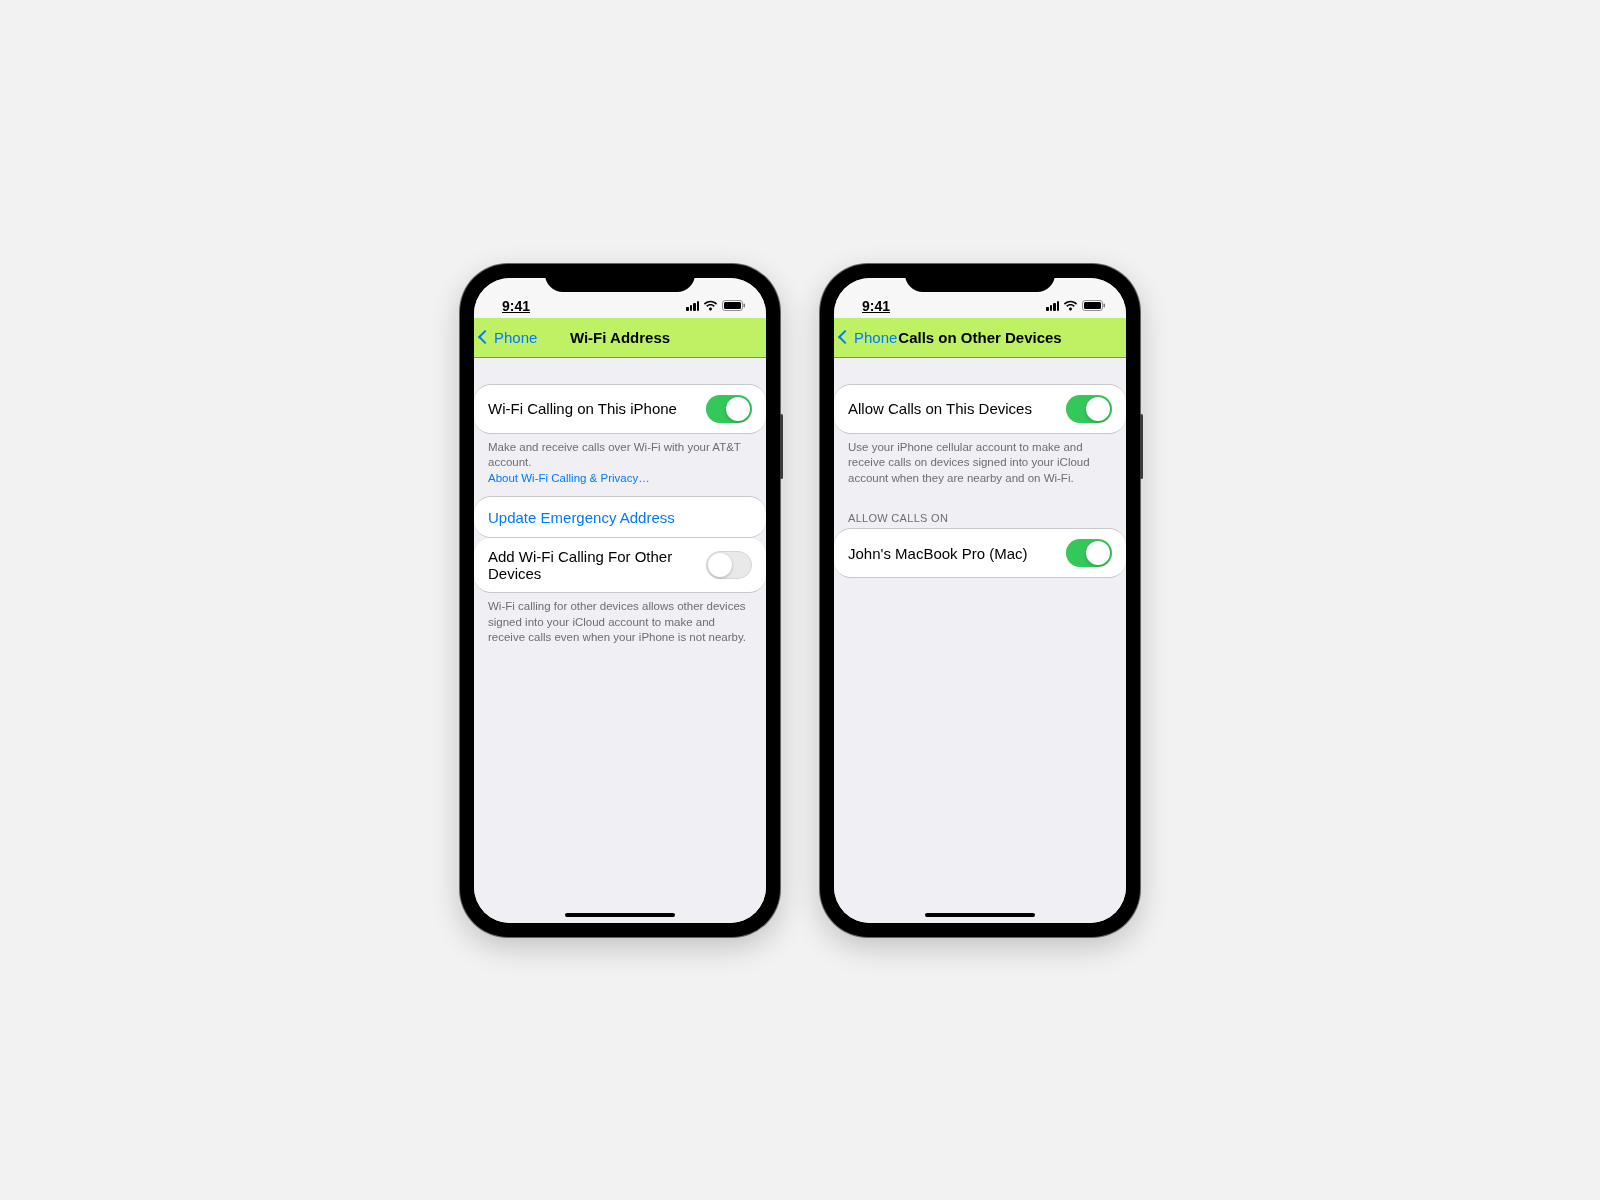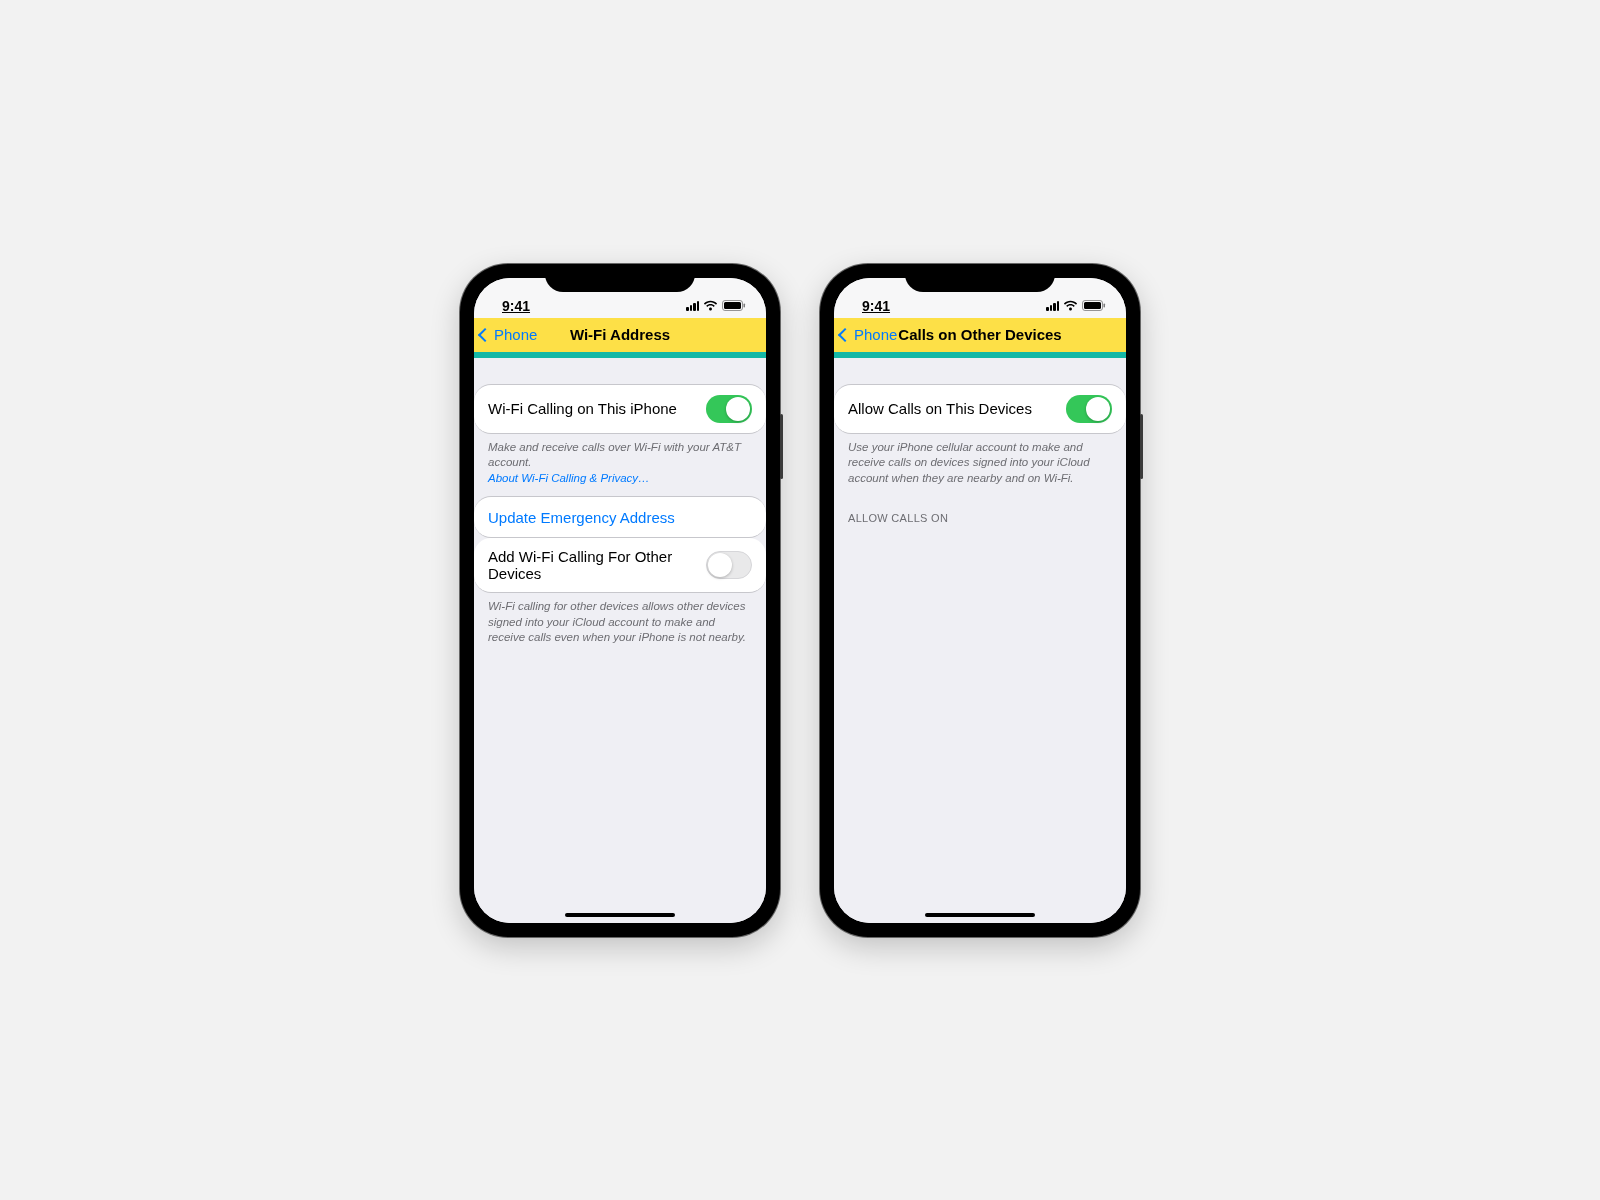--- a/index.html
+++ b/index.html
@@ -75,22 +75,22 @@
   }
   .status-icons { display: flex; align-items: center; gap: 4px; }
   .signal-bars { display: flex; align-items: flex-end; gap: 1px; height: 10px; }
   .signal-bars span { width: 2.5px; background:#000; border-radius:1px; }
   .signal-bars span:nth-child(1){height:4px;} .signal-bars span:nth-child(2){height:6px;}
   .signal-bars span:nth-child(3){height:8px;} .signal-bars span:nth-child(4){height:10px;}
 
   
   .nav-bar {
     height: 40px;
-    background: #fde047;
-    border-bottom: 6px solid #14b8a6;
+    background: #bef264;
+    border-bottom: 1px solid #14b8a6;
     position: relative;
     display: flex;
     align-items: center;
     justify-content: center;
   }
   .nav-title { font-size: 15px; font-weight: 600; color:#000; }
   .nav-back {
     position: absolute;
     left: 6px; top: 0; bottom: 0;
     display: flex; align-items: center;
@@ -126,21 +126,20 @@
   }
   .cell + .cell { border-top: none; }
   .cell.link { color: #007aff; }
   .cell-label { flex: 1; }
 
   .footer {
     padding: 6px 14px 10px 14px;
     font-size: 11.5px;
     color: #6d6d72;
     line-height: 1.35;
-    font-style: italic;
   }
   .footer a { color: #007aff; text-decoration: none; }
 
   .header-label {
     padding: 16px 14px 4px 14px;
     font-size: 11px;
     letter-spacing: 0.3px;
     color: #6d6d72;
     text-transform: uppercase;
   }
@@ -271,17 +270,23 @@
       <div class="cell">
         <span class="cell-label">Allow Calls on This Devices</span>
         <span class="toggle on">
             <span class="knob"></span>
           </span>
       </div>
       <div class="footer">Use your iPhone cellular account to make and receive calls on devices signed into your iCloud account when they are nearby and on Wi-Fi.</div>
 
       <div class="header-label">Allow Calls On</div>
 
+      <div class="cell">
+        <span class="cell-label">John's MacBook Pro (Mac)</span>
+        <span class="toggle on">
+            <span class="knob"></span>
+          </span>
+      </div>
     </div>
 
     <div class="home-indicator"></div>
   </div>
 </div>
 
 </body></html>

